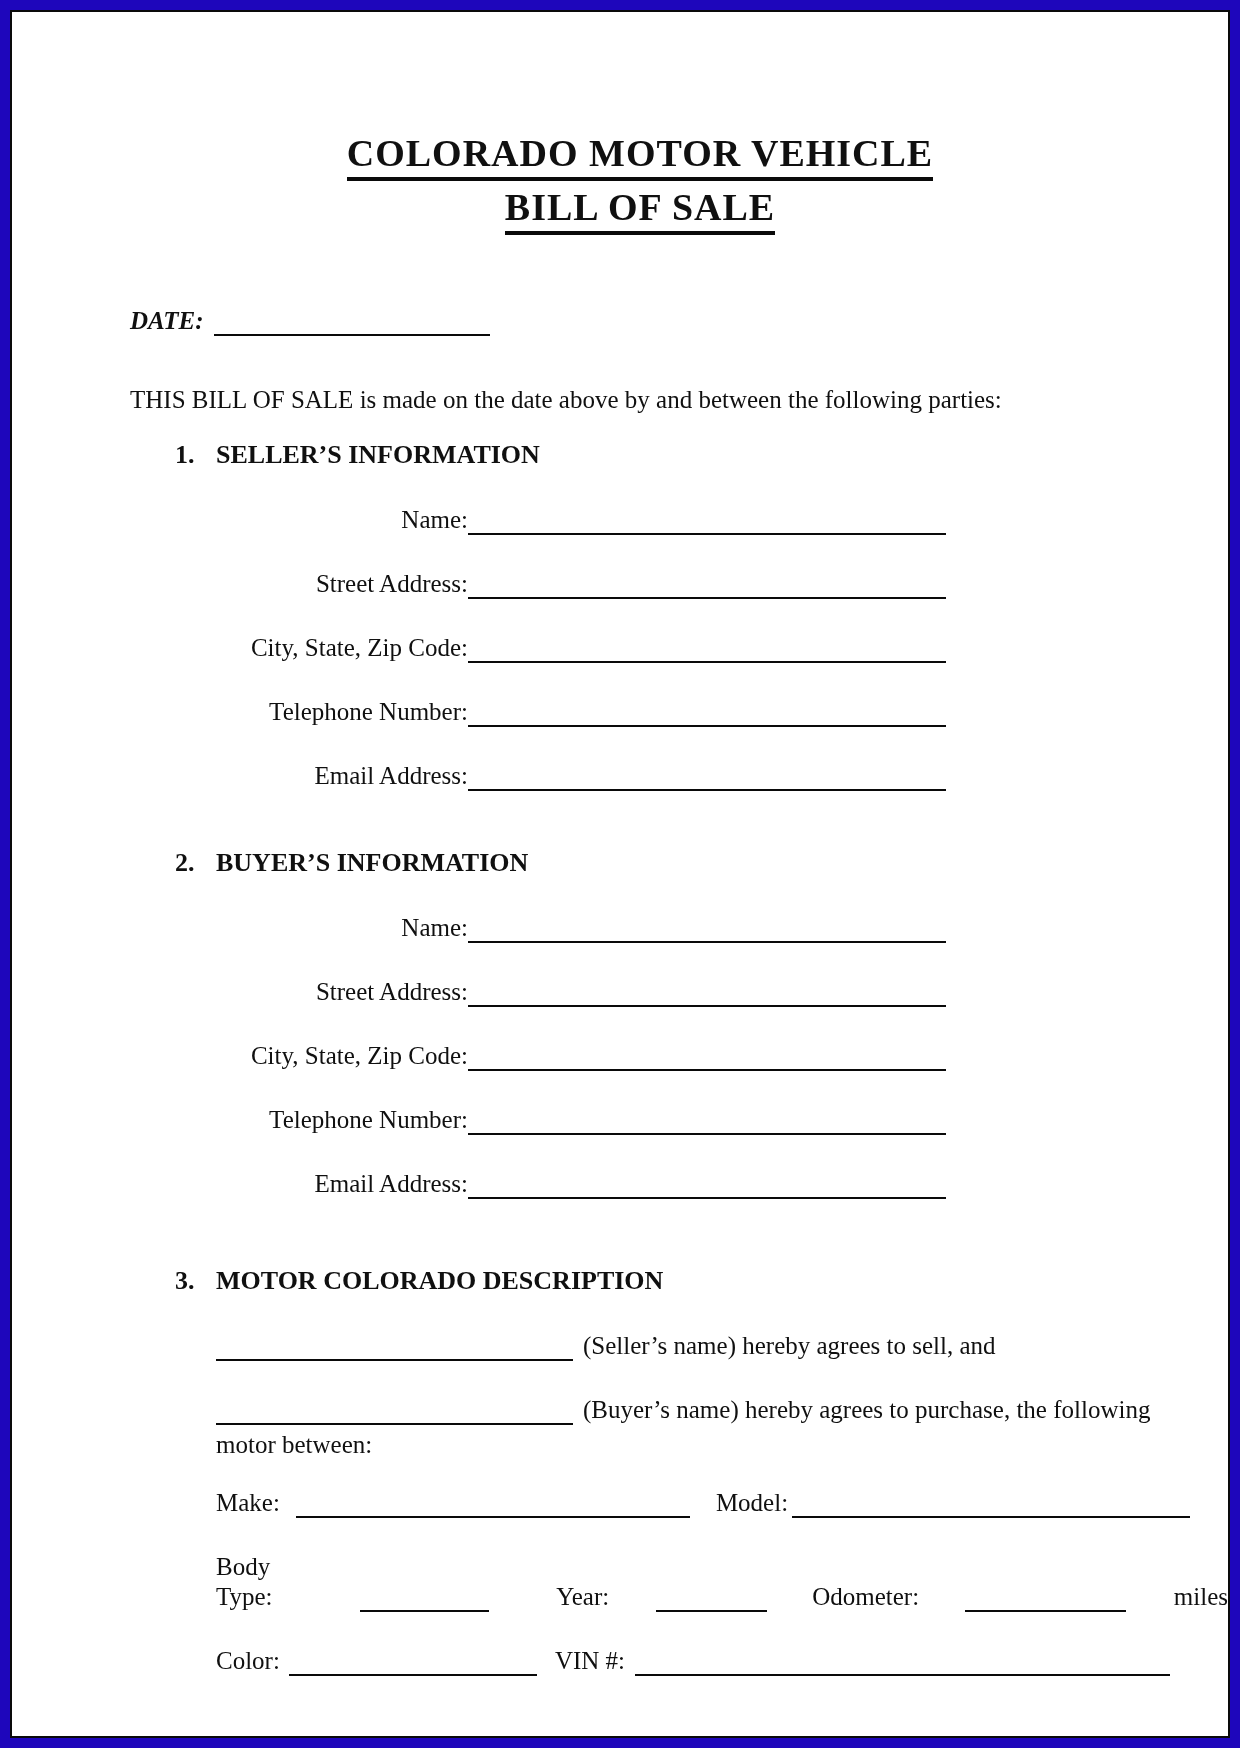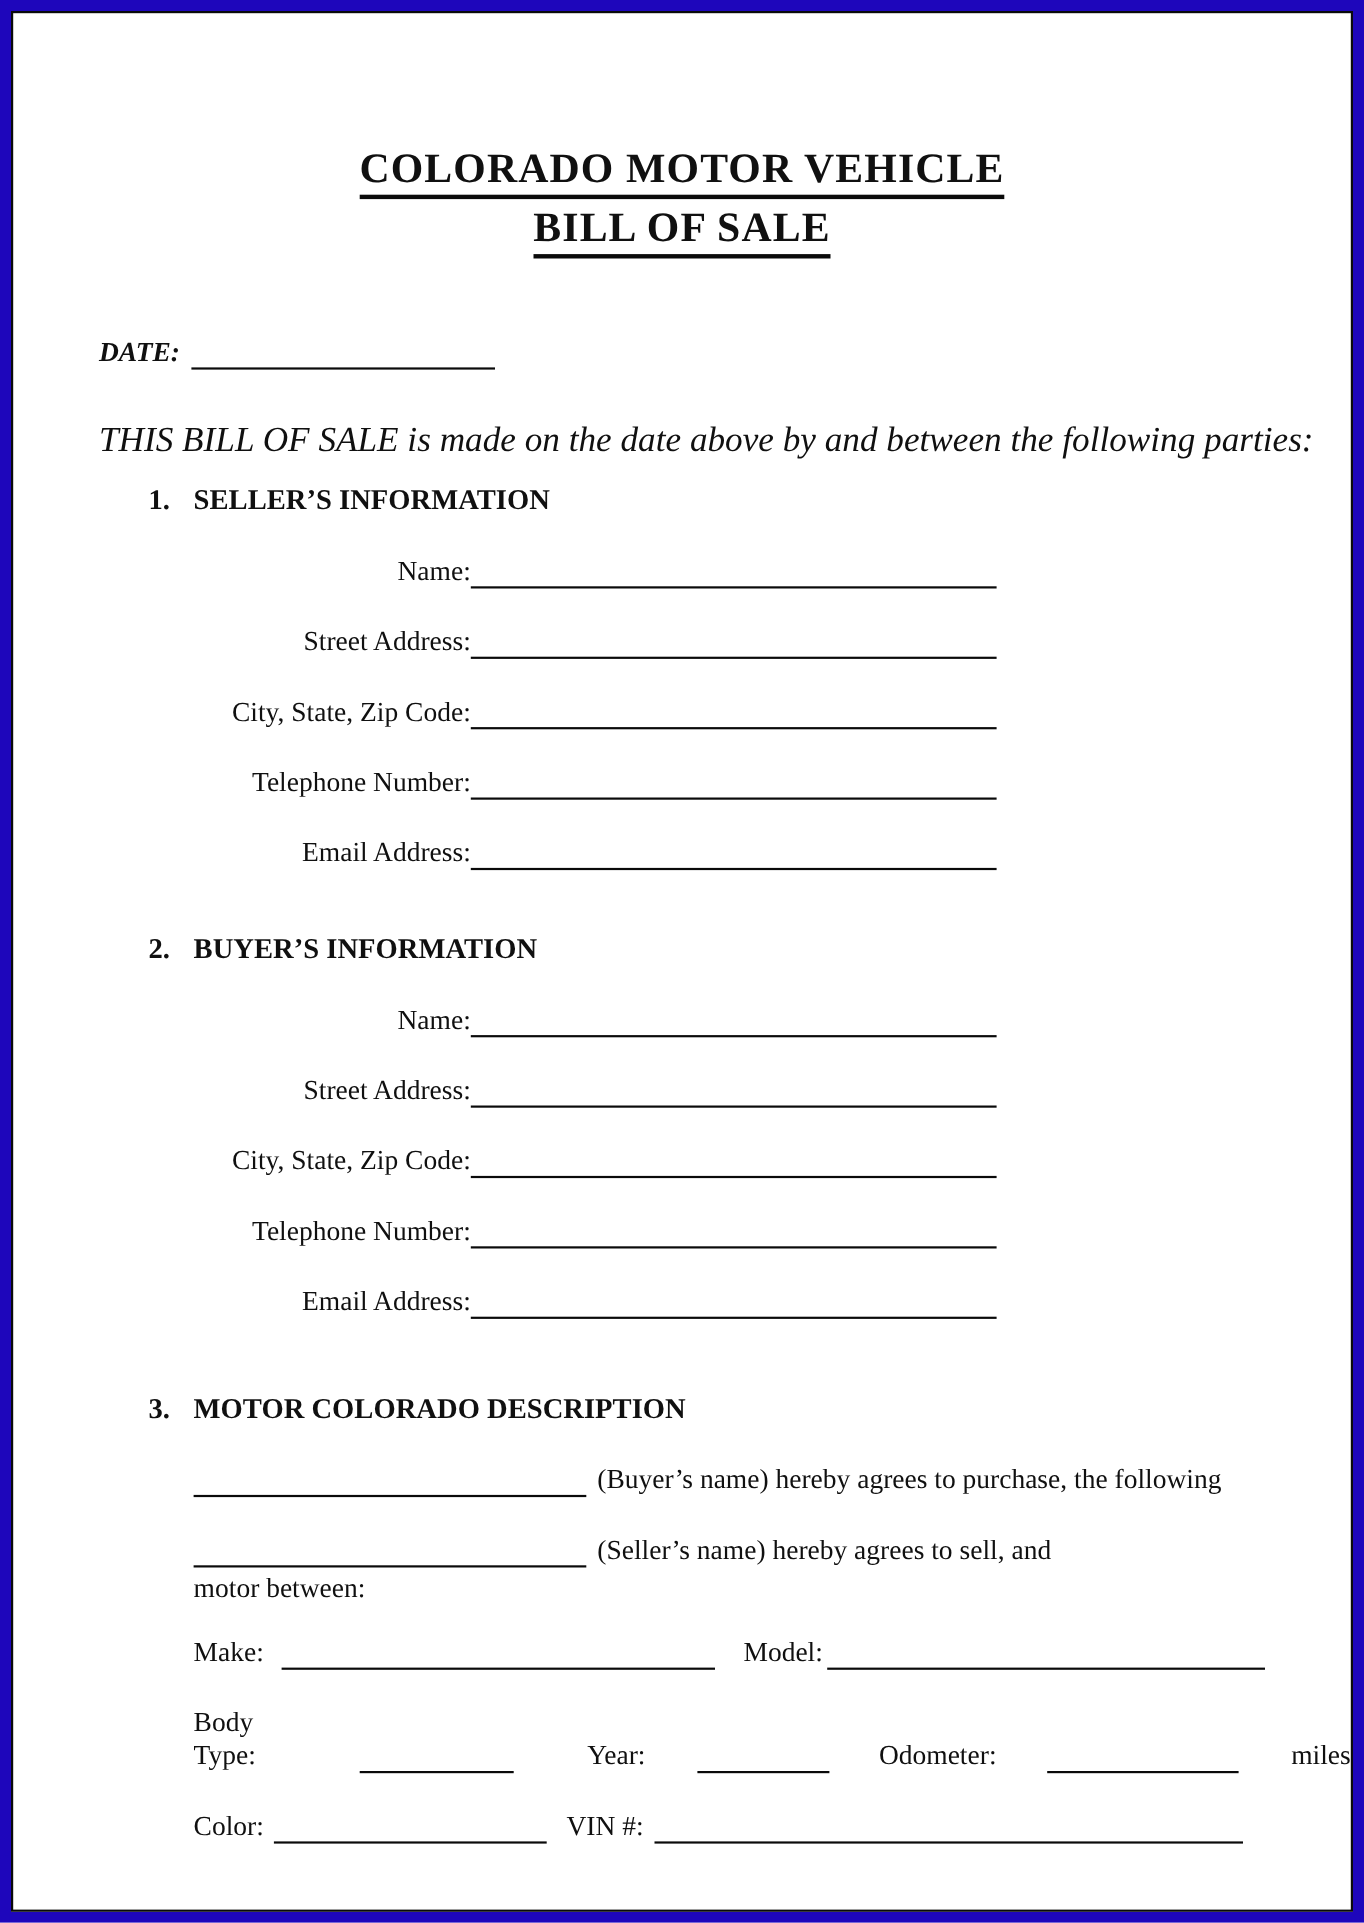--- a/index.html
+++ b/index.html
@@ -11,20 +11,21 @@
     border:10px solid #1e06bb;           
     background:#ffffff;
   }
   .sheet-inner {
     box-sizing:border-box;
     width:100%; height:100%;
     border:2px solid #0a0a0a;            
     background:#ffffff;
     overflow:hidden;
     position:relative;
+    padding-left:40px;
   }
 
   
   .title-block { margin-top:118px; text-align:center; line-height:46px; }
   .title-line {
     display:inline-block;
     font-weight:bold;
     font-size:38px;
     letter-spacing:1px;
     border-bottom:4px solid #0a0a0a;
@@ -37,21 +38,21 @@
     display:inline-block;
     border-bottom:2px solid #0a0a0a;
     height:30px;
     box-sizing:border-box;
   }
 
   .date-row { margin-left:78px; margin-top:68px;font-style:italic; }
   .date-label { font-weight:bold; }
   .blank-date { width:276px; margin-left:10px; }
 
-  .intro { margin-left:78px; margin-top:48px; font-size:32px; line-height:31px;font-style:italic; }
+  .intro { margin-left:78px; margin-top:48px; font-size:25px; line-height:31px; }
 
   
   .sec-header { display:flex; margin-left:123px; font-size:26px; font-weight:bold; line-height:32px; }
   .sec-number { width:41px; }
 
   .sec1-header { margin-top:24px; }
   .sec2-header { margin-top:56px; }
   .sec3-header { margin-top:66px; }
 
   
@@ -153,26 +154,26 @@
       <span class="blank blank-field"></span>
     </div>
 
     <div class="sec-header sec3-header">
       <span class="sec-number">3.</span>
       <span>MOTOR COLORADO DESCRIPTION</span>
     </div>
 
     <div class="row agree-row">
       <span class="blank blank-party"></span>
-      <span class="agree-text">(Buyer’s name) hereby agrees to purchase, the following</span>
+      <span class="agree-text">(Seller’s name) hereby agrees to sell, and</span>
     </div>
 
     <div class="row agree-row">
       <span class="blank blank-party"></span>
-      <span class="agree-text">(Seller’s name) hereby agrees to sell, and</span>
+      <span class="agree-text">(Buyer’s name) hereby agrees to purchase, the following</span>
     </div>
     <div class="agree-cont">motor between:</div>
 
     <div class="row vehicle-row make-row">
       <span>Make:</span>
       <span class="blank blank-make"></span>
       <span class="model-label">Model:</span>
       <span class="blank blank-model"></span>
     </div>
 

